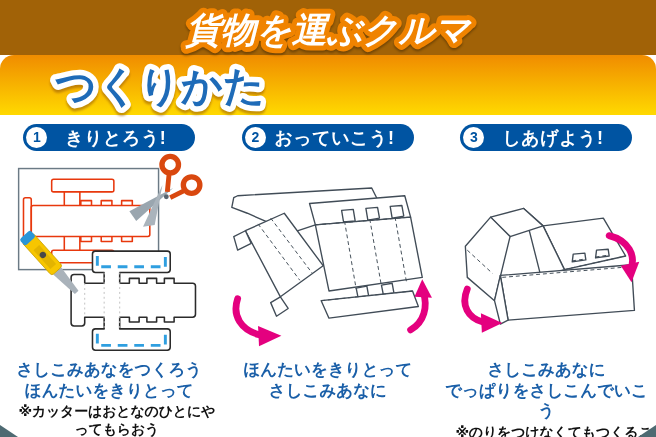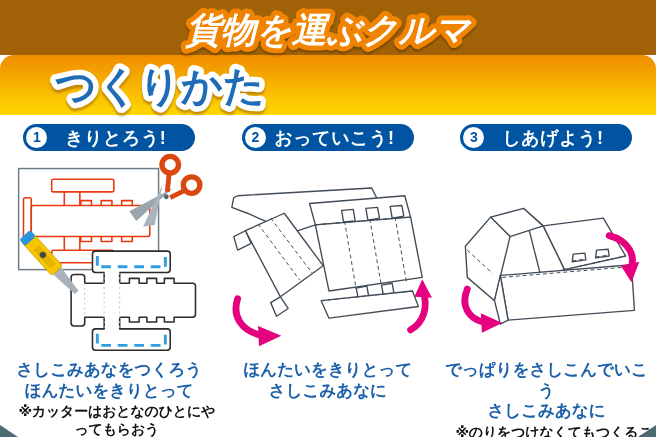--- a/index.html
+++ b/index.html
@@ -220,22 +220,22 @@
       <g>
         <path class="arrow" d="M24,140 C17,157 25,170 40,174"></path>
         <polygon class="arrowhead" points="38,165 60,175 39,185"></polygon>
       </g>
       <g>
         <path class="arrow" d="M170,85 C190,90 198,106 192,120"></path>
         <polygon class="arrowhead" points="182,116 201,112 193,133"></polygon>
       </g>
     </svg>
     <div class="caption">
+      <div>さしこみあなに</div>
       <div>でっぱりをさしこんでいこう</div>
-      <div>さしこみあなに</div>
     </div>
     <div class="note">※のりをつけなくてもつくることができるよ</div>
   </div>
 
 </div>
 
 <div class="corner-l"></div>
 <div class="corner-r"></div>
 
 </body></html>

